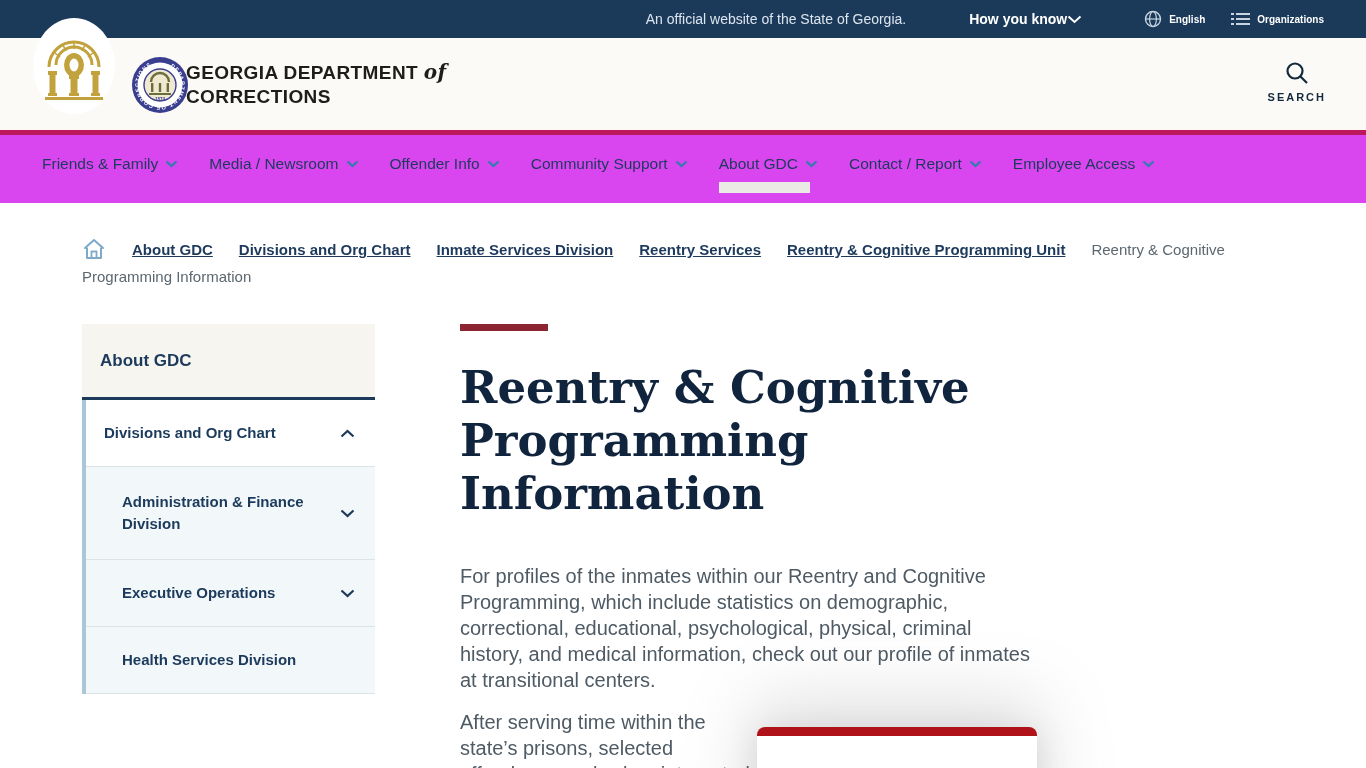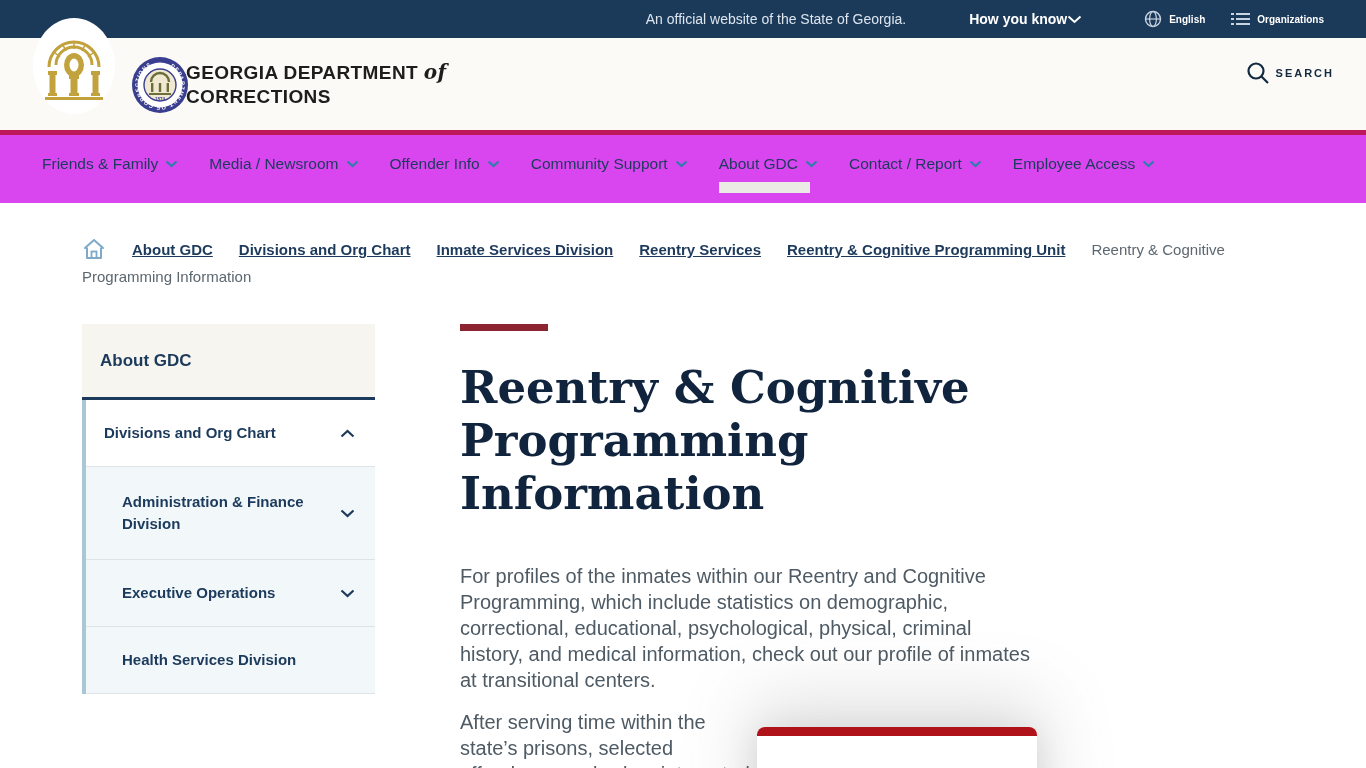--- a/index.html
+++ b/index.html
@@ -19,21 +19,21 @@
   
   .header { height:92px; background:#fcfaf6; position:relative; }
   .logo-circle { position:absolute; left:33px; top:-20px; width:82px; height:96px;
                  background:#ffffff; border-radius:50%; display:flex; align-items:center;
                  justify-content:center; }
   .seal { position:absolute; left:131px; top:18px; }
   .agency { position:absolute; left:186px; top:22px; color:#1d1d1b; font-weight:bold;
             font-size:19px; letter-spacing:.4px; line-height:24px; }
   .agency .of { font-family:"DejaVu Serif", serif; font-style:italic; font-weight:bold;
                 text-transform:none; font-size:20px; }
-  .search { position:absolute; right:32px; top:22px; display:flex; 
+  .search { position:absolute; right:40px; top:22px; display:flex; flex-direction:column;
             align-items:center; gap:5px; cursor:pointer; }
   .search .lbl { font-size:11px; letter-spacing:2px; color:#13293f; font-weight:bold; }
 
   
   .navbar { height:73px; background:#d946ef; border-top:5px solid #be185d;
             display:flex; padding:18px 0 0 42px; gap:31px; }
   .nav-item { color:#1b3a5c; font-size:15.5px; display:flex; align-items:center; gap:7px;
               cursor:pointer; position:relative; height:22px; }
   .nav-item .ind { position:absolute; left:0; top:29px; width:91px; height:11px;
                    background:#eceae4; }

